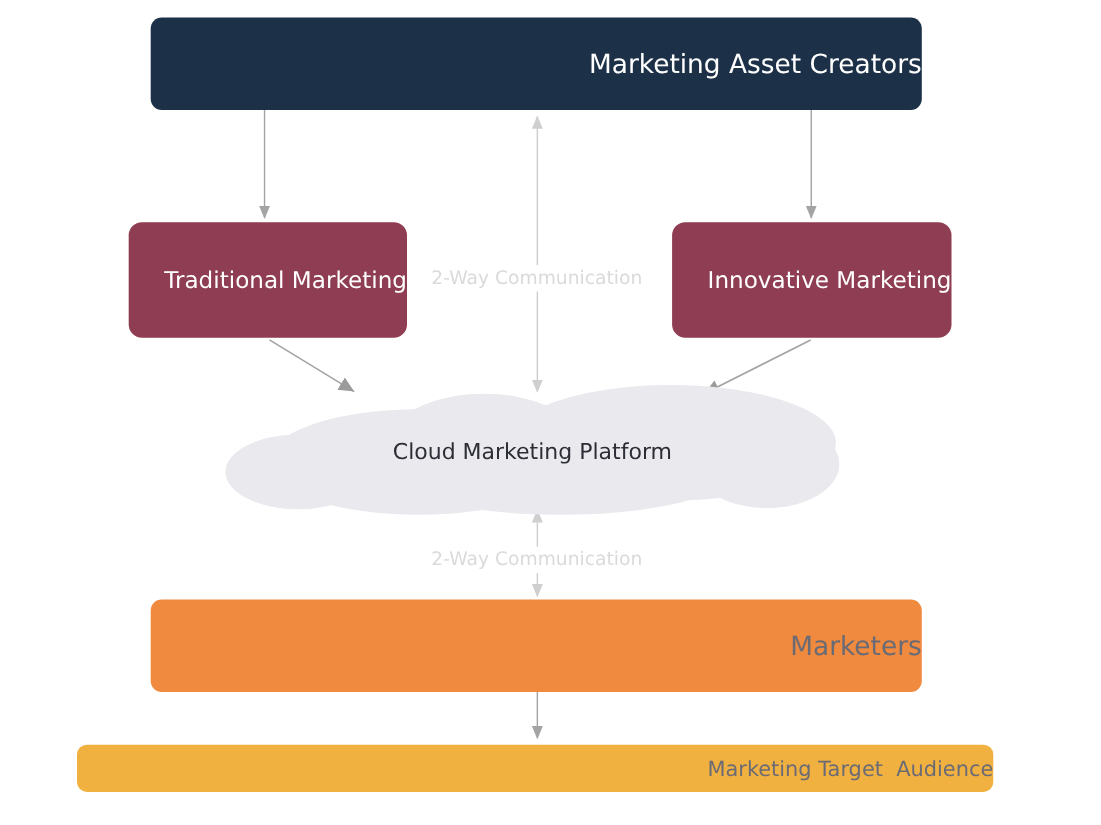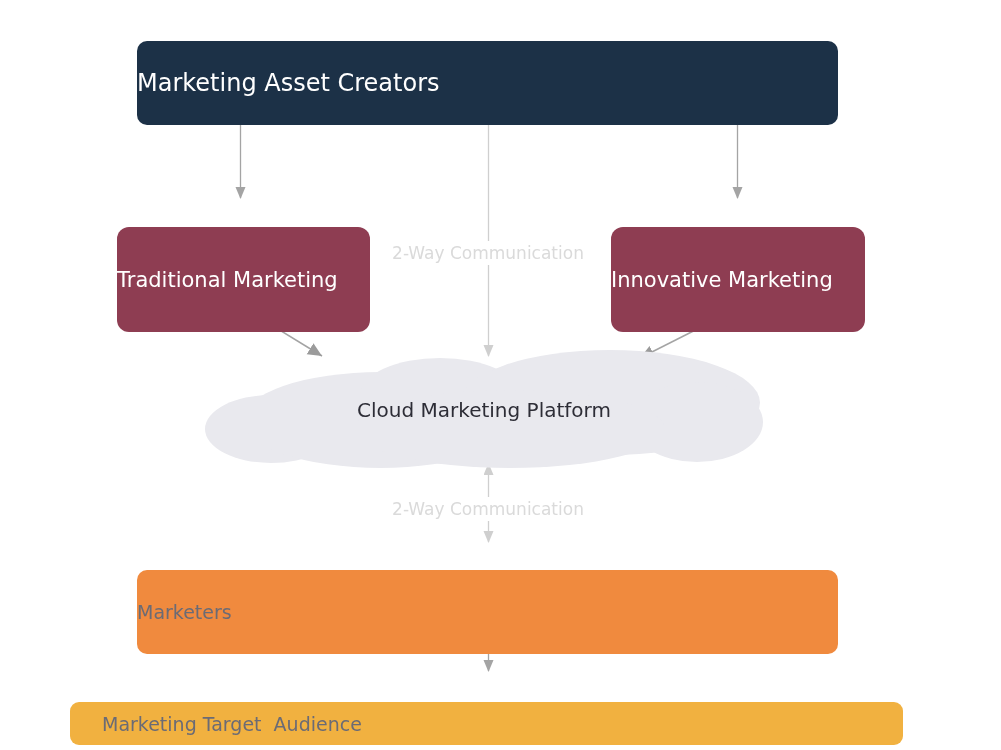--- a/index.html
+++ b/index.html
@@ -14,24 +14,23 @@
   #arrows {
     position: absolute;
     left: 0; top: 0;
     width: 1001px; height: 750px;
     pointer-events: none;
   }
   .node {
     position: absolute;
     display: flex;
     align-items: center;
-    justify-content: flex-start;
+    justify-content: flex-end;
     text-align: center;
     box-sizing: border-box;
-    margin-top: 25px;
   }
   .node-asset-creators {
     left: 137px; top: 16px; width: 701px; height: 84px;
     background: #1c3147; border-radius: 10px;
     color: #ffffff; font-size: 24px;
   }
   .node-traditional {
     left: 117px; top: 202px; width: 253px; height: 105px;
     background: #8e3d52; border-radius: 12px;
     color: #ffffff; font-size: 21px;
@@ -58,21 +57,21 @@
   .puff-6 { left: 150px; top: 40px; width: 310px; height: 78px; }
   .cloud .cloud-label {
     position: absolute;
     left: 0; top: 0; right: 0; bottom: 0;
     display: flex; align-items: center; justify-content: center;
     color: #2d2d36; font-size: 20px;
   }
   .node-marketers {
     left: 137px; top: 545px; width: 701px; height: 84px;
     background: #f08a3e; border-radius: 10px;
-    color: #6b6b75; font-size: 19px;
+    color: #6b6b75; font-size: 24px;
   }
   .node-audience {
     left: 70px; top: 677px; width: 833px; height: 43px;
     background: #f1b140; border-radius: 9px;
     color: #6b6b75; font-size: 19px;
     white-space: pre;
     padding-left: 32px;
   }
   .edge-label {
     position: absolute;

